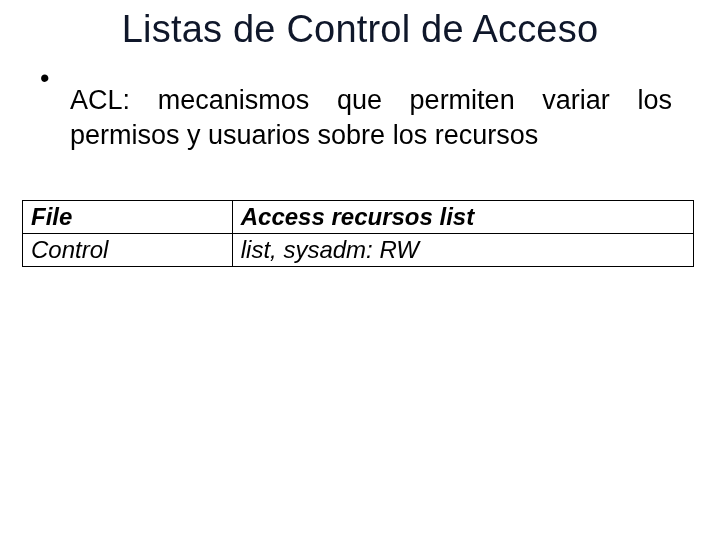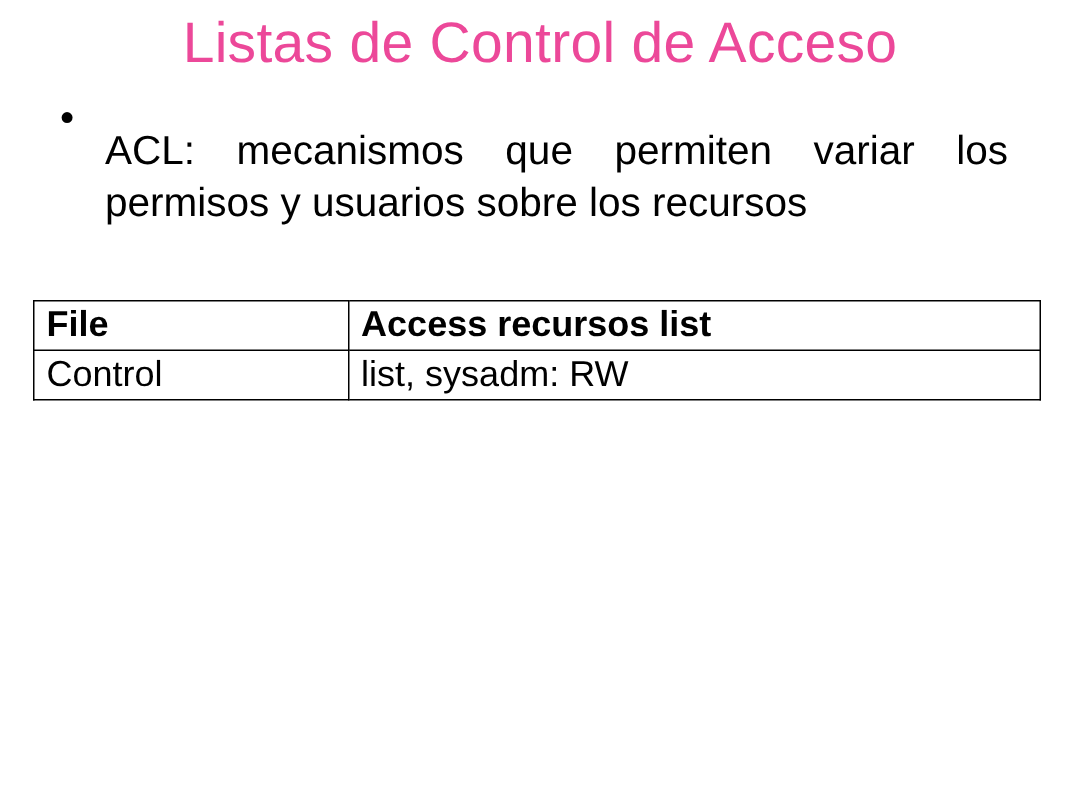--- a/index.html
+++ b/index.html
@@ -12,21 +12,21 @@
     color: #000;
   }
   .slide {
     box-sizing: border-box;
     width: 720px;
     height: 540px;
     padding: 0;
     position: relative;
   }
   .title {
-    color: #ec4899;
+    color: #0f172a;
     font-size: 38px;
     font-weight: 400;
     text-align: center;
     padding: 8px 0 10px 0;
     letter-spacing: 0.2px;
   }
   .bullet-block {
     padding: 0 48px 0 40px;
     font-size: 27px;
     line-height: 1.28;
@@ -47,20 +47,21 @@
   .bullet-text {
     flex: 1;
     margin-top: 22px;
   }
   table.acl {
     border-collapse: collapse;
     margin: 48px 0 0 22px;
     width: 672px;
     font-family: Arial, Helvetica, sans-serif;
     font-size: 24px;
+    font-style: italic;
   }
   table.acl th, table.acl td {
     border: 1px solid #000;
     padding: 2px 8px 2px 8px;
     text-align: left;
     font-weight: 400;
     vertical-align: middle;
     height: 28px;
   }
   table.acl th {

